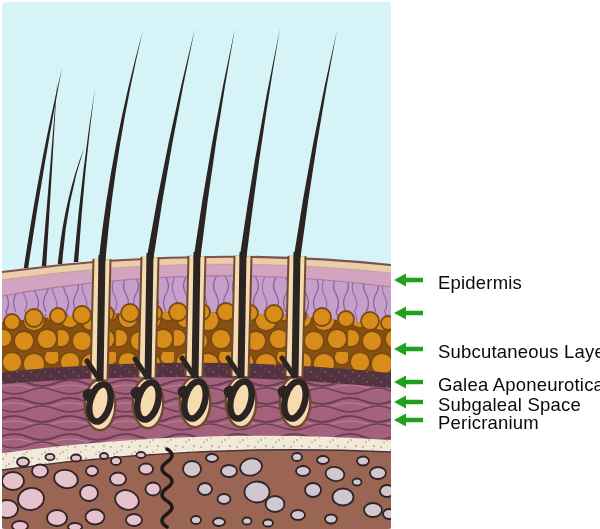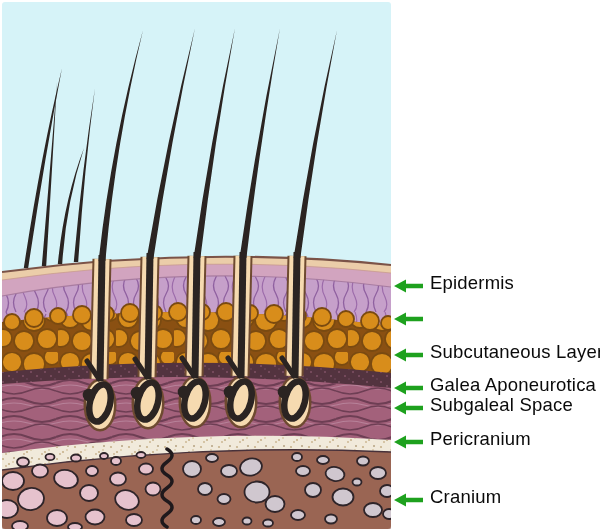--- a/index.html
+++ b/index.html
@@ -1,19 +1,19 @@
 <!DOCTYPE html>
 <html><head>
 <meta charset="utf-8">
 <style>
   html,body{margin:0;padding:0;background:#FFFFFF;}
   #stage{position:relative;width:600px;height:529px;background:#FFFFFF;overflow:hidden;
          font-family:"Liberation Sans","DejaVu Sans",sans-serif;}
   #diagram-svg{position:absolute;left:0;top:0;}
-  .label-row{position:absolute;left:394px;height:22px;display:flex;align-items:flex-end;gap:6px;white-space:nowrap;}
+  .label-row{position:absolute;left:394px;height:22px;display:flex;align-items:flex-start;gap:14px;white-space:nowrap;}
   .label-row .arrow{flex:0 0 auto;display:block;}
   .label-text{font-size:18.5px;color:#0A0A0A;letter-spacing:0.2px;}
 </style>
 </head>
 <body>
 
 <div id="stage">
 
   <svg id="diagram-svg" width="393" height="529" viewBox="0 0 393 529">
     <defs>
@@ -217,26 +217,20 @@
       <polygon points="0,8 12,1.5 12,5.8 29,5.8 29,10.2 12,10.2 12,14.5" fill="#1EA11E"></polygon>
     </svg>
     <span class="label-text">Galea Aponeurotica</span>
   </div>
   <div class="label-row" style="top:394px">
     <svg class="arrow" width="30" height="16" viewBox="0 0 30 16">
       <polygon points="0,8 12,1.5 12,5.8 29,5.8 29,10.2 12,10.2 12,14.5" fill="#1EA11E"></polygon>
     </svg>
     <span class="label-text">Subgaleal Space</span>
   </div>
-  <div class="label-row" style="top:428px">
+  <div class="label-row" style="top:412px">
     <svg class="arrow" width="30" height="16" viewBox="0 0 30 16">
       <polygon points="0,8 12,1.5 12,5.8 29,5.8 29,10.2 12,10.2 12,14.5" fill="#1EA11E"></polygon>
     </svg>
     <span class="label-text">Pericranium</span>
   </div>
-  <div class="label-row" style="top:486px">
-    <svg class="arrow" width="30" height="16" viewBox="0 0 30 16">
-      <polygon points="0,8 12,1.5 12,5.8 29,5.8 29,10.2 12,10.2 12,14.5" fill="#1EA11E"></polygon>
-    </svg>
-    <span class="label-text">Cranium</span>
-  </div>
 
 </div>
 
 </body></html>

